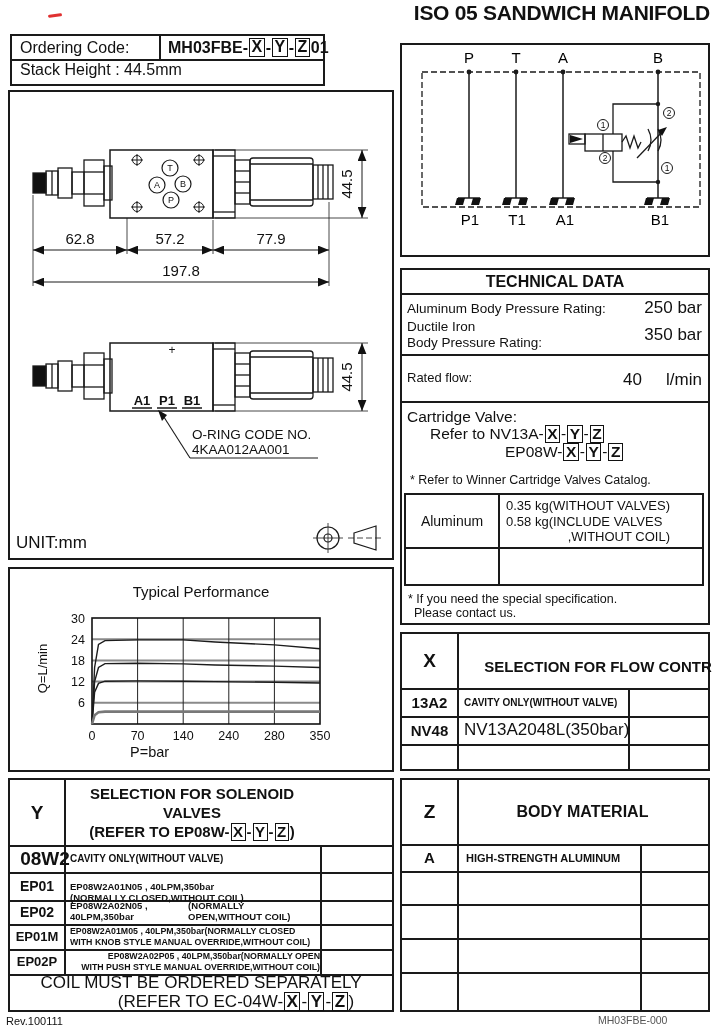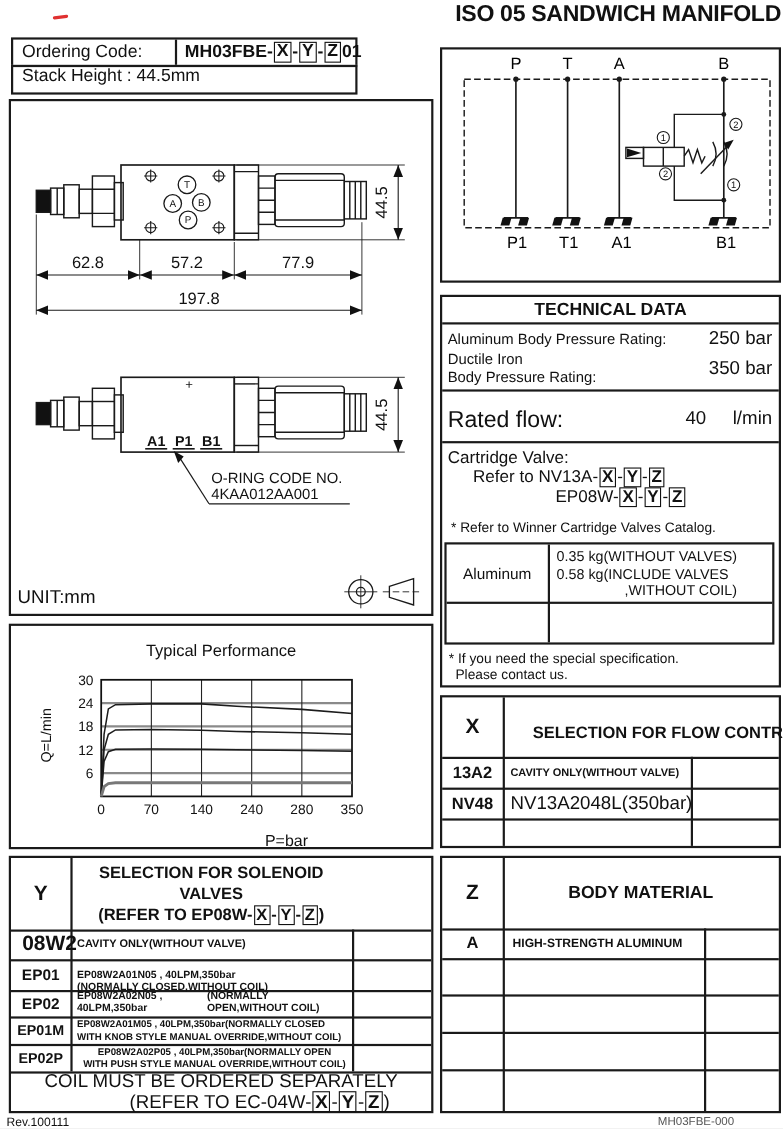--- a/index.html
+++ b/index.html
@@ -266,21 +266,21 @@
           <line x1="318" y1="431" x2="318" y2="461" stroke-width="0.8"></line>
         <polygon points="344,441 366,434 366,458 344,451" stroke-width="1.2"></polygon>
         <line x1="338" y1="446" x2="372" y2="446" stroke-width="0.8" stroke-dasharray="6 3"></line>
       </g>
     </svg>
   </div>
 
   <div class="panel" style="left:8px;top:567px;width:386px;height:205px">
     <div class="abs" style="left:0;top:14px;width:382px;text-align:center;font-size:15px">Typical Performance</div>
     <div class="abs" style="left:-18px;top:92px;width:100px;text-align:center;font-size:13px;transform:rotate(-90deg)">Q=L/min</div>
-    <div class="abs" style="left:120px;top:188px;width:150px;text-align:right;font-size:14.5px">P=bar</div>
+    <div class="abs" style="left:120px;top:175px;width:150px;text-align:left;font-size:14.5px">P=bar</div>
     <svg id="chart-svg" width="382" height="201" viewBox="0 0 382 201" style="position:absolute;left:0;top:0">
         <line x1="82" y1="133.8" x2="310" y2="133.8" stroke="#8a8a8a" stroke-width="2"></line>
         <text x="75" y="138.3" text-anchor="end" font-size="12.5" fill="#111">6</text>
         <line x1="82" y1="112.6" x2="310" y2="112.6" stroke="#8a8a8a" stroke-width="2"></line>
         <text x="75" y="117.1" text-anchor="end" font-size="12.5" fill="#111">12</text>
         <line x1="82" y1="91.4" x2="310" y2="91.4" stroke="#8a8a8a" stroke-width="2"></line>
         <text x="75" y="95.9" text-anchor="end" font-size="12.5" fill="#111">18</text>
         <line x1="82" y1="70.19999999999999" x2="310" y2="70.19999999999999" stroke="#8a8a8a" stroke-width="2"></line>
         <text x="75" y="74.69999999999999" text-anchor="end" font-size="12.5" fill="#111">24</text>
         <text x="75" y="53.5" text-anchor="end" font-size="12.5" fill="#111">30</text>
@@ -308,21 +308,21 @@
 
     <div class="abs" style="left:5px;top:31px;font-size:13.5px">Aluminum Body Pressure Rating:</div>
     <div class="abs" style="right:6px;top:28px;font-size:17px">250 bar</div>
     <div class="abs" style="left:5px;top:49px;font-size:13.5px;line-height:16px">
       <div>Ductile Iron</div>
         <div>Body Pressure Rating:</div>
     </div>
     <div class="abs" style="right:6px;top:55px;font-size:17px">350 bar</div>
     <div class="hline" style="left:0;top:84px;width:306px;height:1.5px"></div>
 
-    <div class="abs" style="left:5px;top:100px;font-size:21px">Rated flow:</div>
+    <div class="abs" style="left:5px;top:100px;font-size:13px">Rated flow:</div>
     <div class="abs" style="right:66px;top:100px;font-size:17px">40</div>
     <div class="abs" style="right:6px;top:100px;font-size:17px">l/min</div>
     <div class="hline" style="left:0;top:131px;width:306px;height:1.5px"></div>
 
     <div class="abs" style="left:5px;top:138px;font-size:15.5px">Cartridge Valve:</div>
     <div class="abs" style="left:28px;top:155px;font-size:15.5px">
       <span>Refer to NV13A-</span><span class="boxed">X</span><span>-</span><span class="boxed">Y</span><span>-</span><span class="boxed">Z</span>
     </div>
     <div class="abs" style="left:103px;top:173px;font-size:15.5px">
       <span>EP08W-</span><span class="boxed">X</span><span>-</span><span class="boxed">Y</span><span>-</span><span class="boxed">Z</span>
@@ -405,21 +405,21 @@
         <div>(NORMALLY OPEN,WITHOUT COIL)</div>
     </div>
 
     <div class="cell ctr" style="left:0;top:144px;width:54px;height:25px;font-size:13px;font-weight:700">EP01M</div>
     <div class="cell" style="left:60px;top:144px;width:250px;height:25px;font-size:8.8px;font-weight:700;flex-direction:column;align-items:flex-start;justify-content:center;line-height:10.5px">
       <div>EP08W2A01M05 , 40LPM,350bar(NORMALLY CLOSED</div>
         <div>WITH KNOB STYLE MANUAL OVERRIDE,WITHOUT COIL)</div>
     </div>
 
     <div class="cell ctr" style="left:0;top:169px;width:54px;height:25px;font-size:13px;font-weight:700">EP02P</div>
-    <div class="cell" style="left:60px;top:169px;width:250px;height:25px;font-size:8.8px;font-weight:700;flex-direction:column;align-items:center;justify-content:center;line-height:10.5px">
+    <div class="cell" style="left:60px;top:169px;width:250px;height:25px;font-size:8.8px;font-weight:700;flex-direction:column;align-items:flex-end;justify-content:center;line-height:10.5px">
       <div>EP08W2A02P05 , 40LPM,350bar(NORMALLY OPEN</div>
         <div>WITH PUSH STYLE MANUAL OVERRIDE,WITHOUT COIL)</div>
     </div>
 
     <div class="cell ctr" style="left:0;top:194px;width:382px;height:36px;font-size:17px;flex-direction:column;line-height:19px">
       <div>COIL MUST BE ORDERED SEPARATELY</div>
       <div style="padding-left:70px"><span>(REFER TO EC-04W-</span><span class="boxed">X</span><span>-</span><span class="boxed">Y</span><span>-</span><span class="boxed">Z</span><span>)</span></div>
     </div>
   </div>
 

